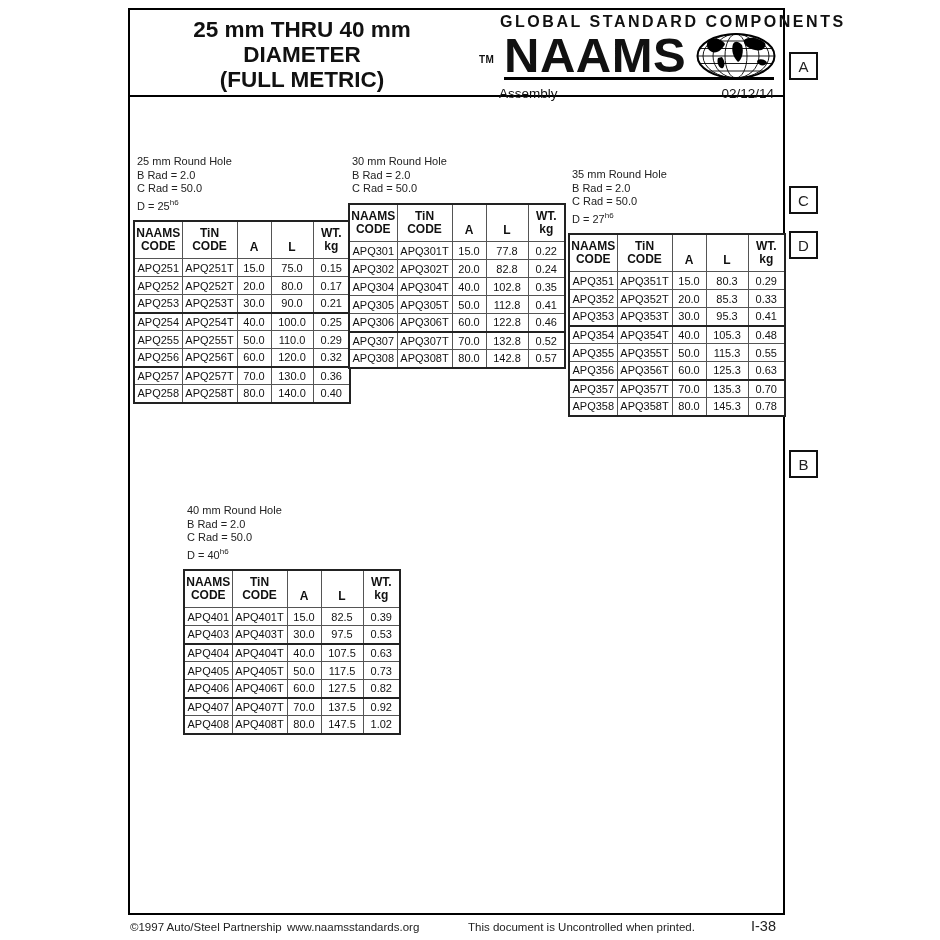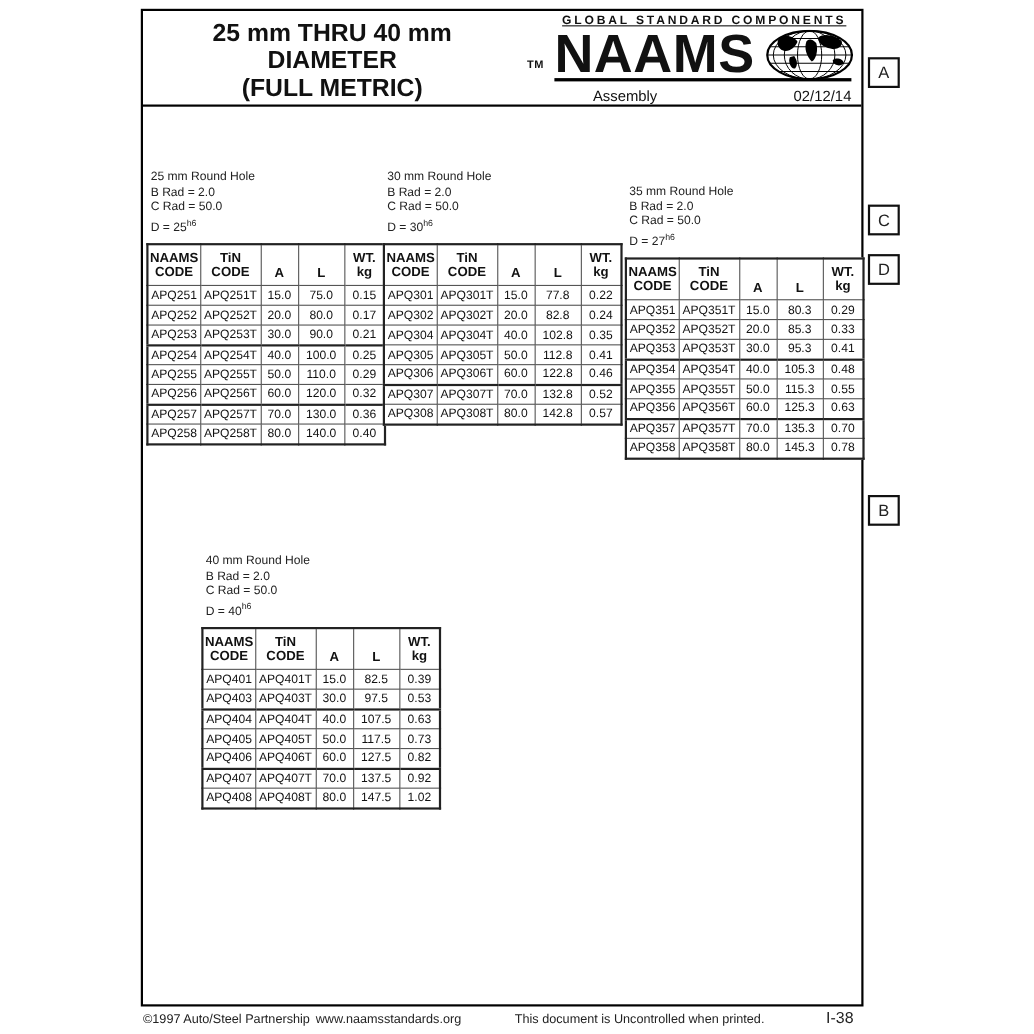--- a/index.html
+++ b/index.html
@@ -14,29 +14,29 @@
                 border-bottom:2px solid #000; }
   .title-block { position:absolute; left:2px; top:7px; width:340px; text-align:center;
                  font-weight:bold; }
   .t1 { font-size:26px; line-height:1.12; letter-spacing:0.5px; }
   .t2 { font-size:22.5px; line-height:1.12; }
   .t3 { font-size:22.5px; line-height:1.12; }
   .tm-mark { position:absolute; left:349px; top:44px; font-size:10px; font-weight:bold;
              letter-spacing:0.5px; }
 
   .brand { position:absolute; left:366px; top:3px; width:278px; }
-  .brand-tagline { font-size:11px; font-weight:bold; letter-spacing:2.55px;
-                   white-space:nowrap; margin-left:15px;text-decoration:underline; }
+  .brand-tagline { font-size:16px; font-weight:bold; letter-spacing:2.55px;
+                   white-space:nowrap; margin-left:4px; }
   .logo-row { position:relative; height:49px; margin-left:8px;
               border-bottom:3px solid #000; }
   .brand-name { position:absolute; left:0; bottom:-1px; font-size:49px; font-weight:bold;
                 letter-spacing:0.5px; line-height:0.92; }
   .globe { position:absolute; right:-2px; top:2px; }
   .brand-meta { display:flex; justify-content:space-between; align-items:baseline;
-                padding:6px 0 0 3px; font-size:13.5px;margin-left:40px; }
+                padding:6px 0 0 3px; font-size:13.5px; }
 
   
   .mlabel { position:absolute; left:789px; width:29px; height:28px;
             border:2px solid #111; background:#fff; display:flex;
             align-items:center; justify-content:center; font-size:15px; color:#222; }
   .ml-a { top:52px; } .ml-c { top:186px; } .ml-d { top:231px; } .ml-b { top:450px; }
 
   
   .section { position:absolute; }
   .sec-0 { left:133px; top:155px; }
@@ -197,21 +197,20 @@
         </tr>
       </tbody>
   </table>
 </div>
 
 <div class="section sec-1">
   <div class="spec">
     <div>30 mm Round Hole</div>
     <div>B Rad = 2.0</div>
     <div>C Rad = 50.0</div>
-    <div><span>D = 30</span><sup>h6</sup></div>
   </div>
   <table class="parts">
     <colgroup>
         <col class="c1">
         <col class="c2">
         <col class="c3">
         <col class="c4">
         <col class="c5">
       </colgroup>
     <thead>

